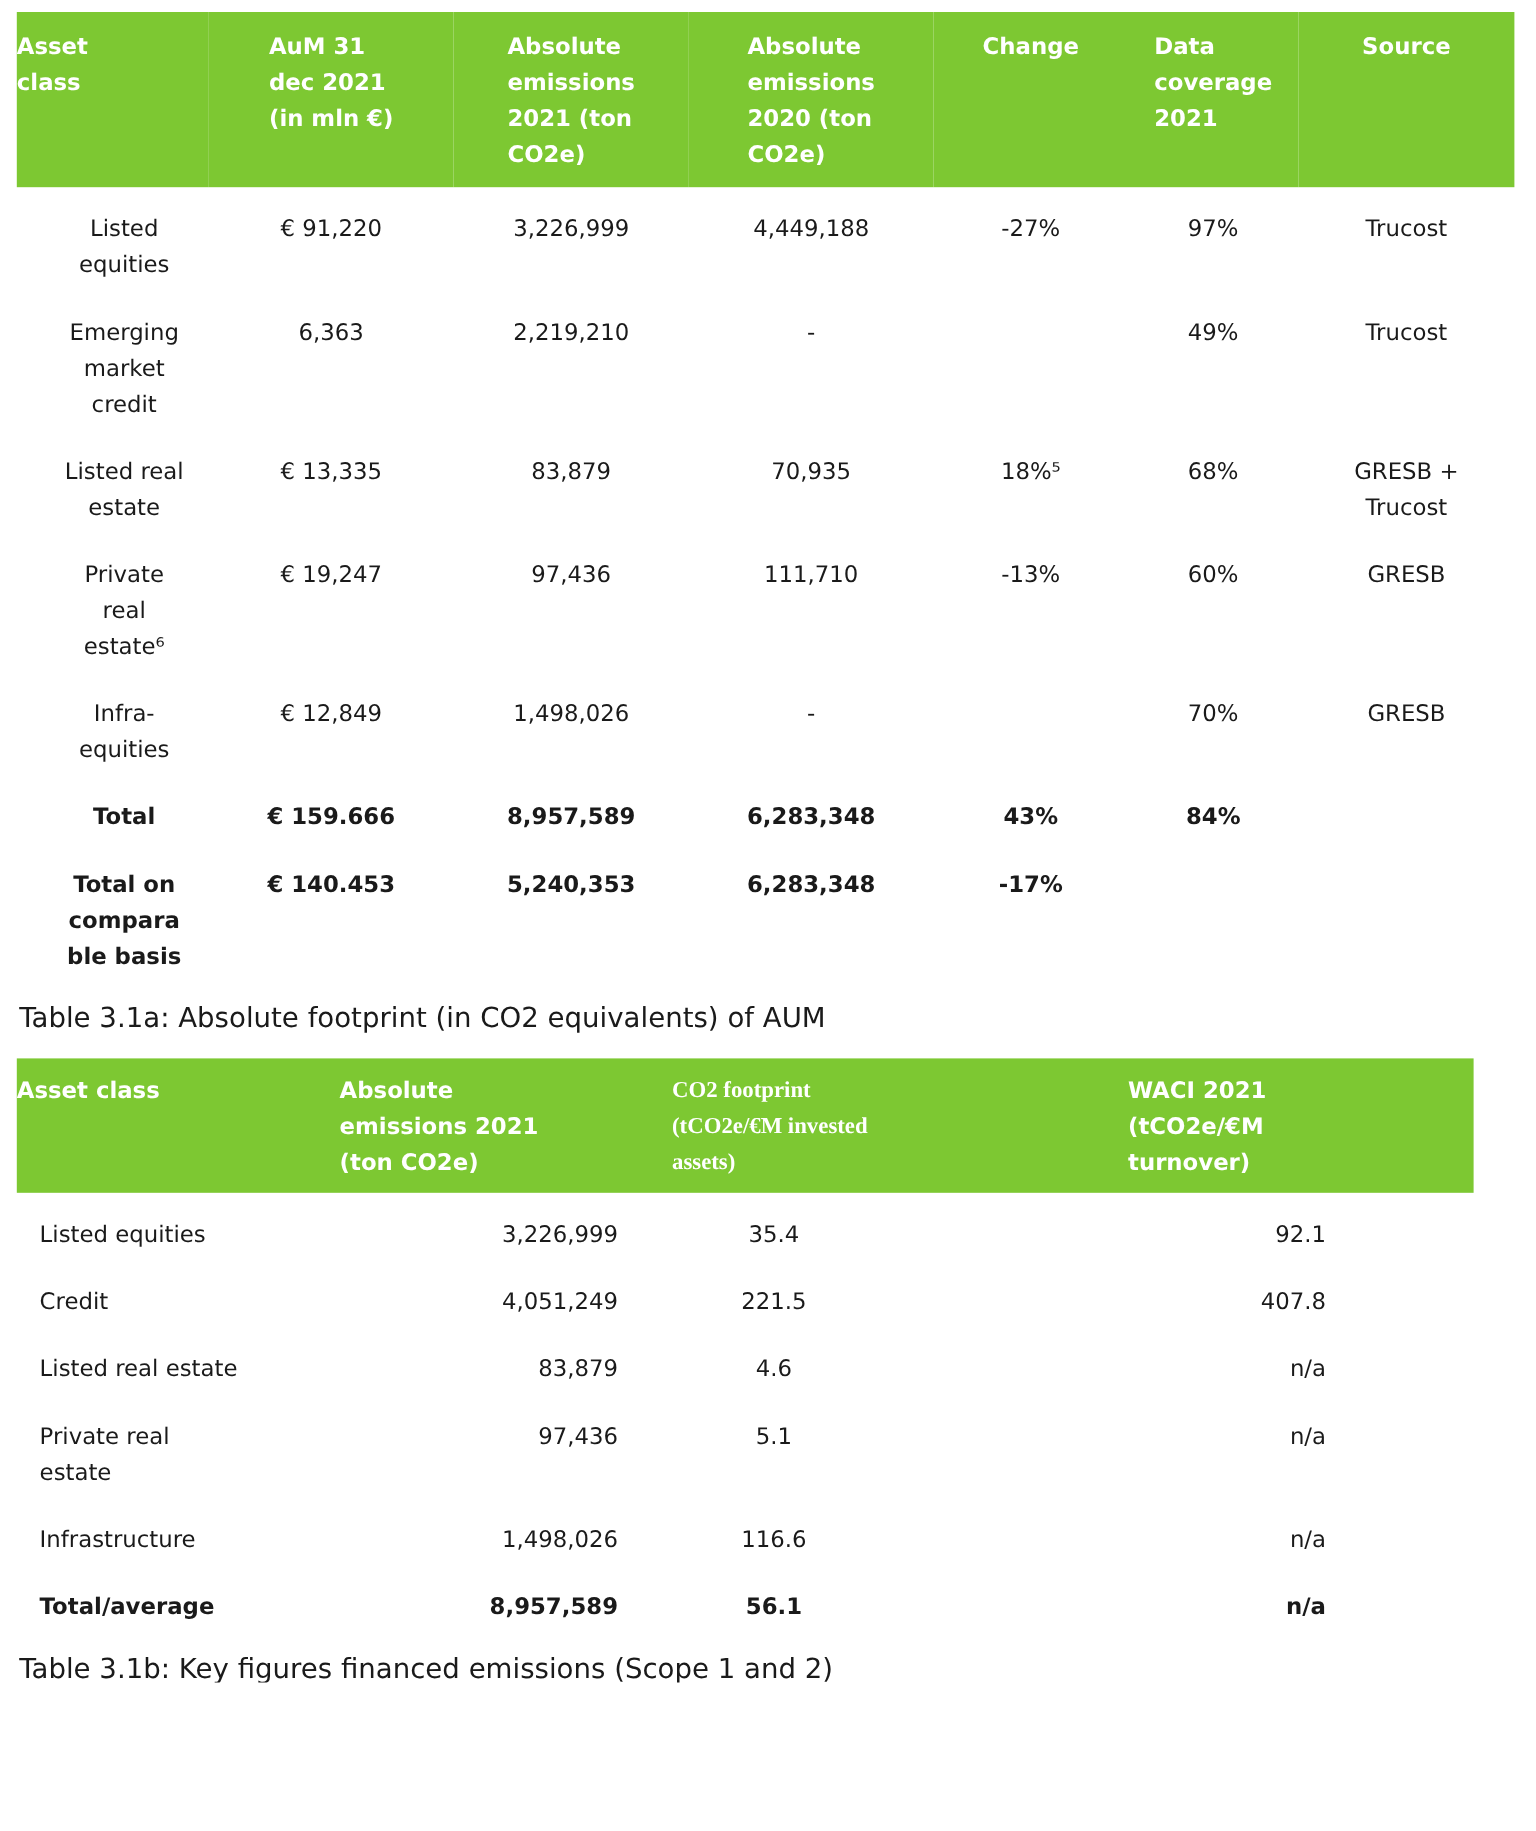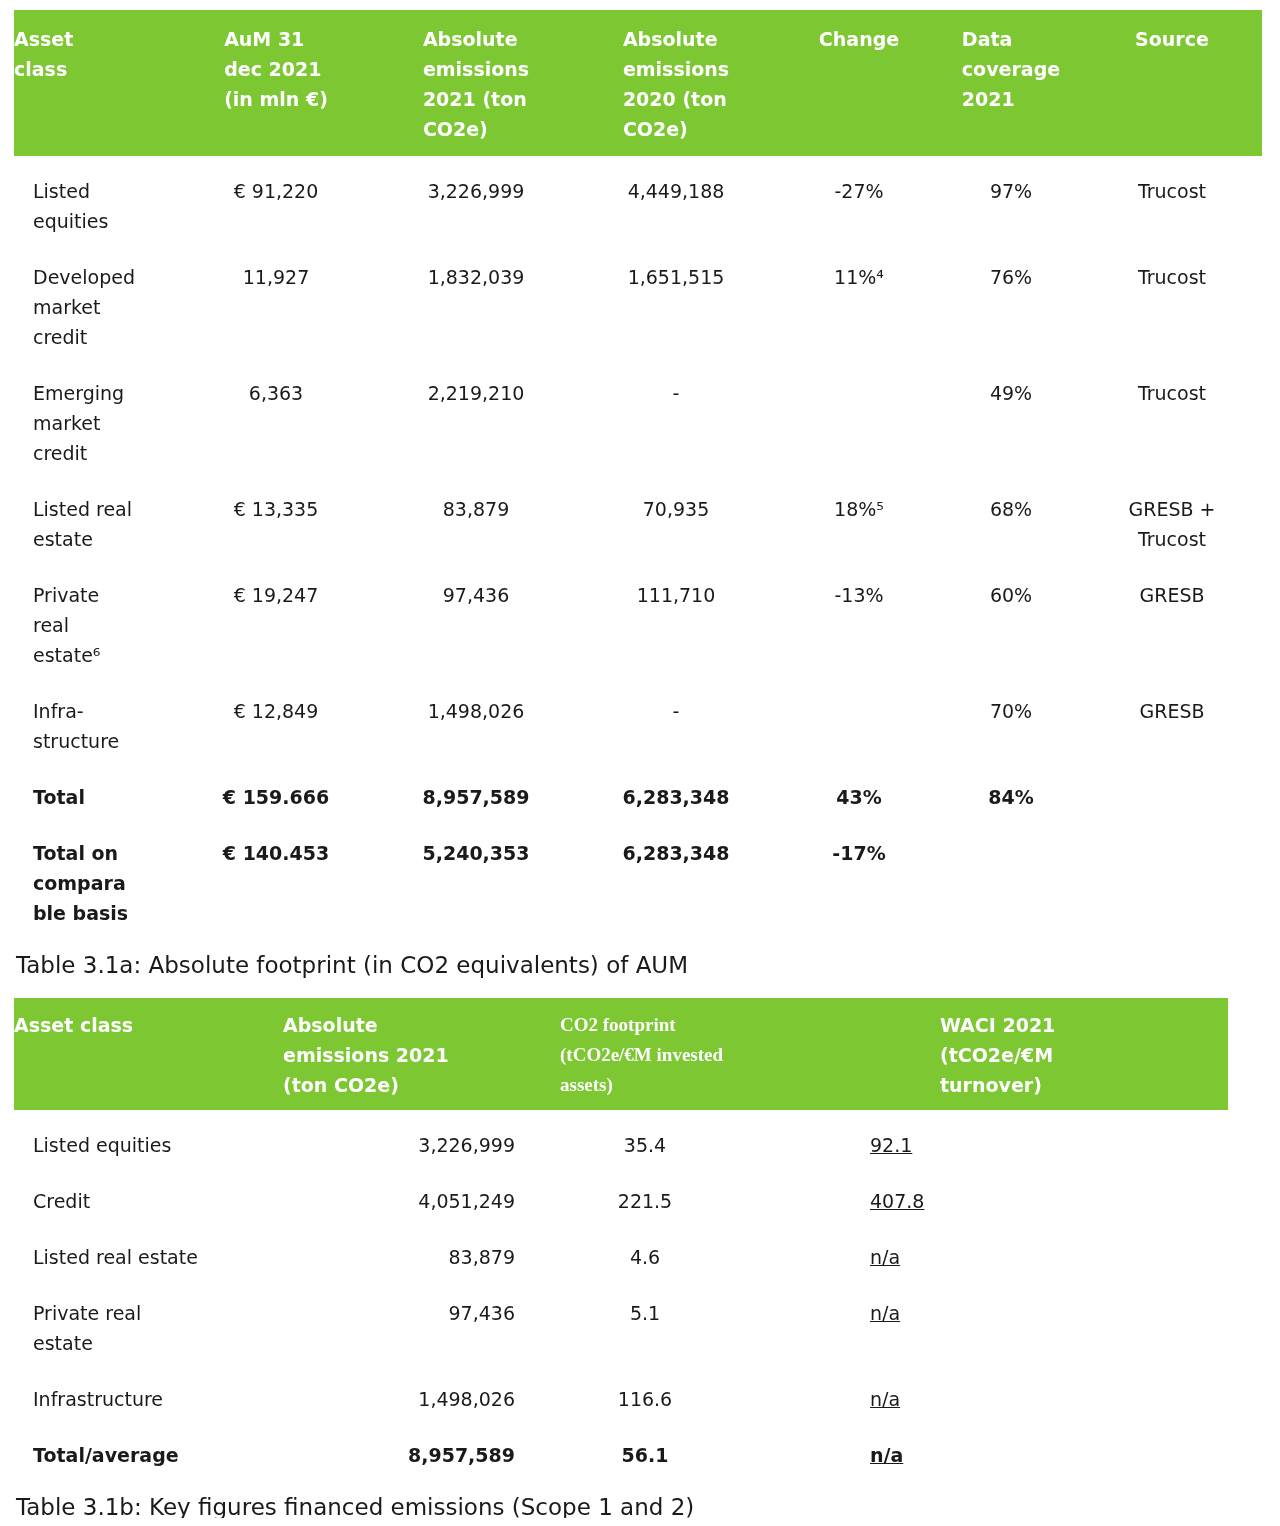--- a/index.html
+++ b/index.html
@@ -34,25 +34,25 @@
   #t2 th.h3 .h{padding-left:15px;font-family:Liberation Serif, serif;}
   #t2 th.h4 .h{padding-left:70px;}
   td{
     vertical-align:top;
     font-size:19px;
     line-height:30px;
     white-space:pre-line;
     padding:20px 0 6px;
   }
   #t1 td{text-align:center;}
-  #t1 td.label{text-align:left;padding-left:19px;}
+  #t1 td.label{text-align:center;padding-left:19px;}
   #t2 td.label{text-align:left;padding-left:19px;}
   #t2 td.num2{text-align:right;padding-right:30px;}
   #t2 td.num3{text-align:center;padding-right:125px;}
-  #t2 td.num4{padding-right:123px;text-decoration:underline;}
+  #t2 td.num4{text-align:right;padding-right:123px;}
   tr.bold td{font-weight:bold;}
   .caption{
     font-size:23px;
     line-height:22px;
     margin:20px 0 0 16px;
   }
 </style>
 </head>
 <body>
 
@@ -95,31 +95,20 @@
         <td class="label">Listed
 equities</td>
         <td>€ 91,220</td>
         <td>3,226,999</td>
         <td>4,449,188</td>
         <td>-27%</td>
         <td>97%</td>
         <td>Trucost</td>
       </tr>
       <tr>
-        <td class="label">Developed
-market
-credit</td>
-        <td>11,927</td>
-        <td>1,832,039</td>
-        <td>1,651,515</td>
-        <td>11%⁴</td>
-        <td>76%</td>
-        <td>Trucost</td>
-      </tr>
-      <tr>
         <td class="label">Emerging
 market
 credit</td>
         <td>6,363</td>
         <td>2,219,210</td>
         <td>-</td>
         <td></td>
         <td>49%</td>
         <td>Trucost</td>
       </tr>
@@ -140,21 +129,21 @@
 estate⁶</td>
         <td>€ 19,247</td>
         <td>97,436</td>
         <td>111,710</td>
         <td>-13%</td>
         <td>60%</td>
         <td>GRESB</td>
       </tr>
       <tr>
         <td class="label">Infra-
-structure</td>
+equities</td>
         <td>€ 12,849</td>
         <td>1,498,026</td>
         <td>-</td>
         <td></td>
         <td>70%</td>
         <td>GRESB</td>
       </tr>
       <tr class="bold">
         <td class="label">Total</td>
         <td>€ 159.666</td>

